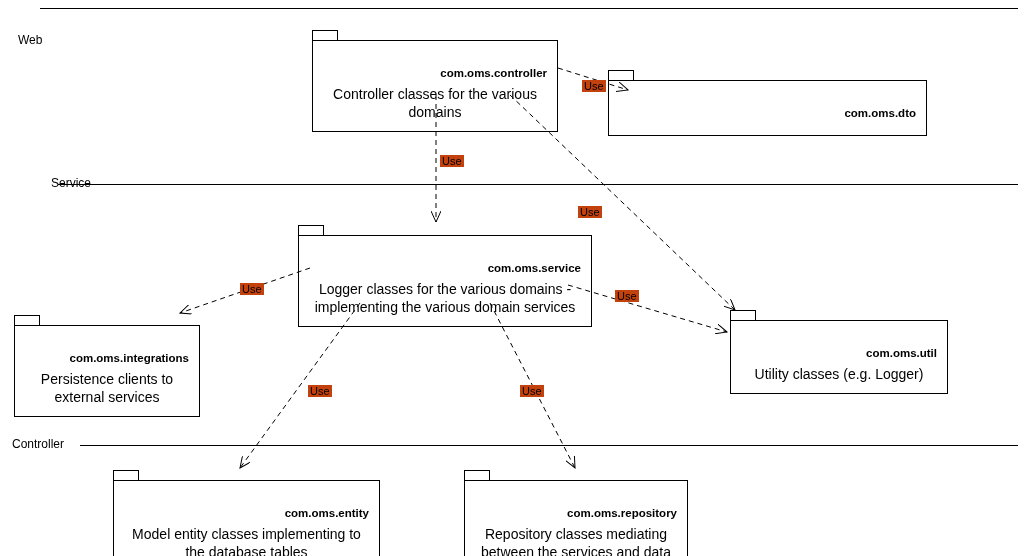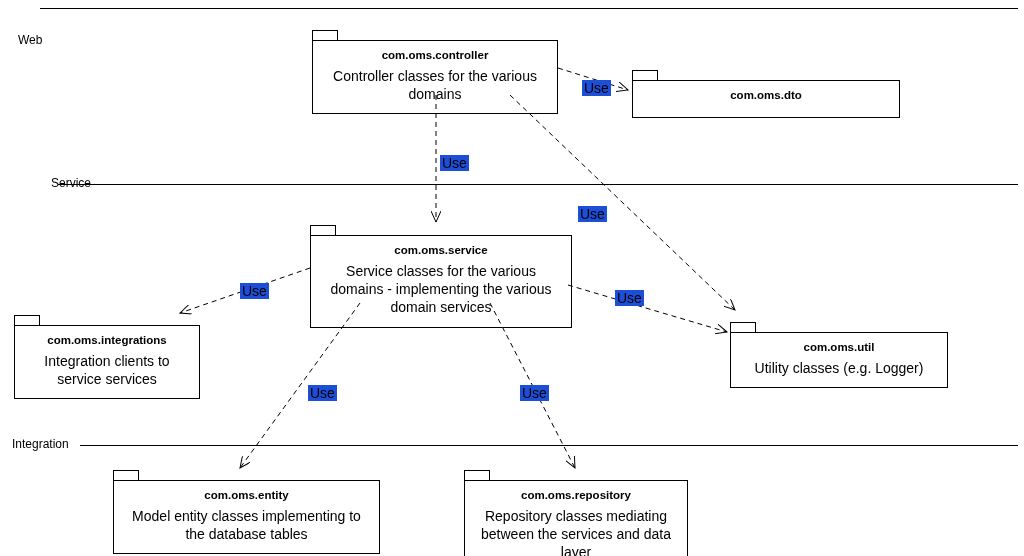--- a/index.html
+++ b/index.html
@@ -39,86 +39,87 @@
   }
   .pkg .body {
     border: 1px solid #000;
     background: #fff;
     padding: 8px 10px 10px 10px;
     box-sizing: border-box;
     width: 100%;
   }
   .pkg .title {
     font-weight: bold;
-    text-align: center;
+    text-align: right;
     margin-bottom: 6px;
     font-size: 11.5px;
+    margin-top: 18px;
   }
   .pkg .desc {
     text-align: center;
     font-size: 14px;
     line-height: 1.3;
   }
   .edge-label {
     position: absolute;
-    font-size: 14px;
-    background: #1d4ed8;
+    font-size: 11px;
+    background: #c2410c;
     padding: 0 2px;
   }
   svg.edges {
     position: absolute;
     left: 0;
     top: 0;
     pointer-events: none;
   }
 </style>
 </head>
 <body>
 
 <div class="layer-label" style="left:18px; top:0px;margin-top:33px;">Web</div>
 <div class="layer-line" style="left:40px; top:8px; width:978px;"></div>
 
 <div class="layer-label" style="left:12px; top:176px;margin-left:39px;">Service</div>
 <div class="layer-line" style="left:58px; top:184px; width:960px;"></div>
 
-<div class="layer-label" style="left:12px; top:437px;">Integration</div>
+<div class="layer-label" style="left:12px; top:437px;">Controller</div>
 <div class="layer-line" style="left:80px; top:445px; width:938px;"></div>
 
 <div class="pkg" style="left:312px; top:40px; width:246px;">
   <div class="tab"></div>
   <div class="body">
     <div class="title">com.oms.controller</div>
     <div class="desc">Controller classes for the various domains</div>
   </div>
 </div>
 
-<div class="pkg" style="left:632px; top:80px; width:268px;">
+<div class="pkg" style="left:608px; top:80px; width:319px;">
   <div class="tab"></div>
   <div class="body">
     <div class="title">com.oms.dto</div>
   </div>
 </div>
 
-<div class="pkg" style="left:310px; top:235px; width:262px;">
+<div class="pkg" style="left:298px; top:235px; width:294px;">
   <div class="tab"></div>
   <div class="body">
     <div class="title">com.oms.service</div>
-    <div class="desc">Service classes for the various domains - implementing the various domain  services</div>
+    <div class="desc">Logger classes for the various domains - implementing the various domain  services</div>
   </div>
 </div>
 
 <div class="pkg" style="left:14px; top:325px; width:186px;">
   <div class="tab"></div>
   <div class="body">
     <div class="title">com.oms.integrations</div>
-    <div class="desc">Integration clients to service services</div>
+    <div class="desc">Persistence clients to external services</div>
   </div>
 </div>
 
-<div class="pkg" style="left:730px; top:332px; width:218px;">
+<div class="pkg" style="left:730px; top:320px; width:218px;">
   <div class="tab"></div>
   <div class="body">
     <div class="title">com.oms.util</div>
     <div class="desc">Utility classes (e.g. Logger)</div>
   </div>
 </div>
 
 <div class="pkg" style="left:113px; top:480px; width:267px;">
   <div class="tab"></div>
   <div class="body">

